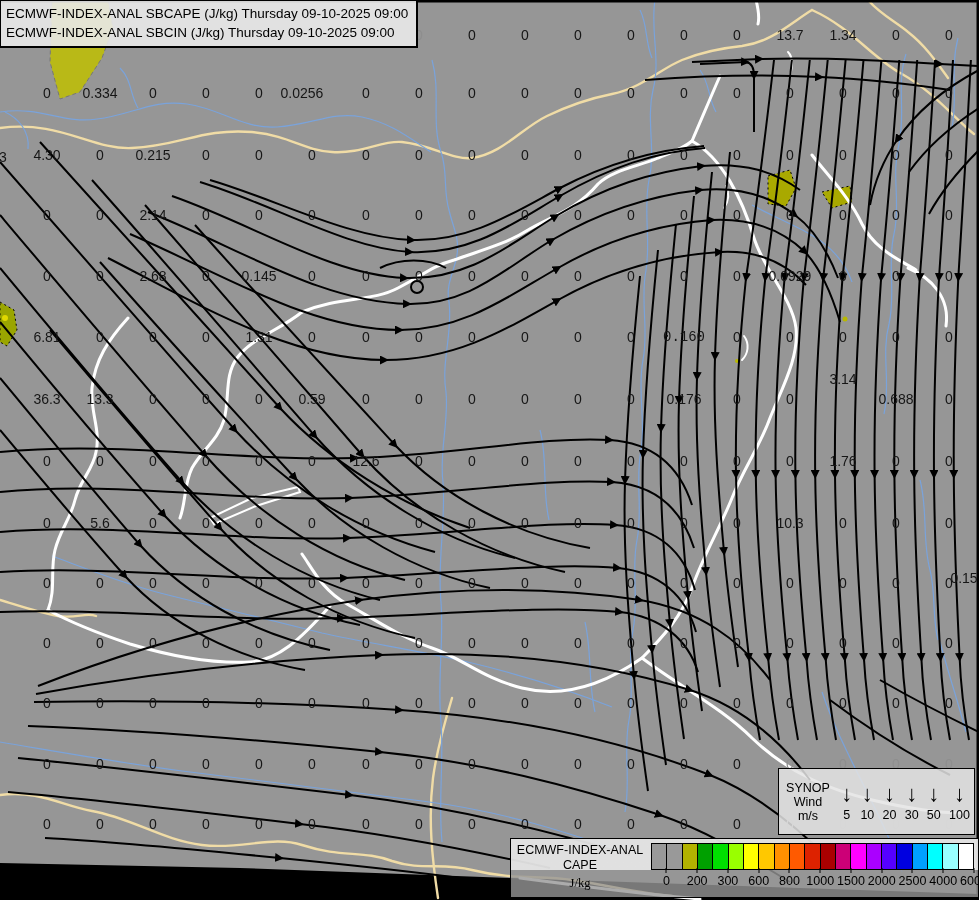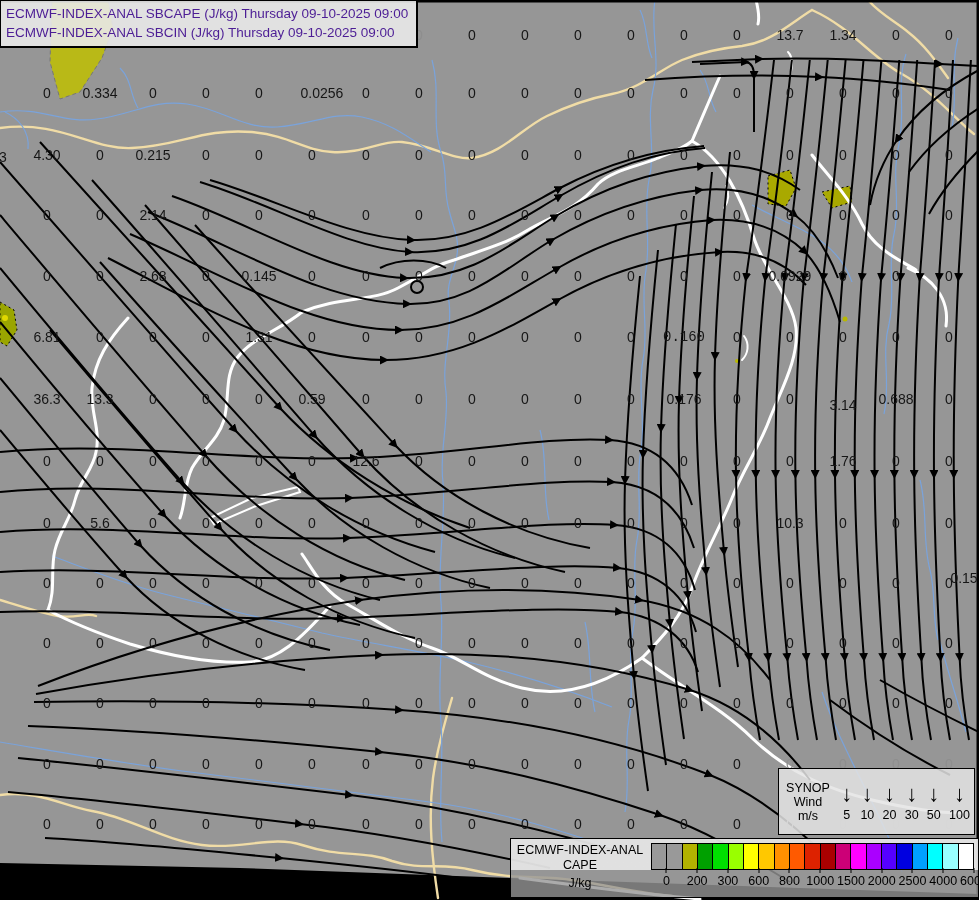--- a/index.html
+++ b/index.html
@@ -6,38 +6,38 @@
   #stage{position:relative;width:979px;height:900px;overflow:hidden;
          background:#969696;font-family:"Liberation Sans",sans-serif;}
   #map-svg{position:absolute;left:0;top:0;z-index:1;}
   #value-labels{position:absolute;left:0;top:0;width:100%;height:100%;z-index:2;pointer-events:none;}
   .lbl{position:absolute;transform:translate(-50%,-50%);font-size:14px;color:#161616;white-space:nowrap;}
   .lbl.muted{color:#8e8e8e;}
   
   #title-box{position:absolute;left:0;top:0;z-index:6;background:rgba(233,233,233,0.90);
              border:2px solid #000;border-left-width:1px;border-top-width:1px;
              padding:3px 8px 4px 5px;}
-  #title-box .tl{font-size:13.5px;line-height:19px;color:#4c1d95;white-space:nowrap;}
+  #title-box .tl{font-size:13.5px;line-height:19px;color:#000000;white-space:nowrap;}
   
   #synop-legend{position:absolute;left:778px;top:768px;width:197px;height:67px;z-index:5;
     background:rgba(228,228,228,0.85);border:1.5px solid #000;box-sizing:border-box;
     display:flex;align-items:center;}
   #synop-title{width:58px;text-align:center;font-size:12.5px;line-height:14px;color:#000;}
   #synop-cols{flex:1;display:flex;justify-content:space-around;align-items:center;height:100%;}
   .syn-col{display:flex;flex-direction:column;align-items:center;justify-content:center;}
   .syn-arrow{font-size:22px;font-weight:bold;line-height:24px;color:#000;}
   .syn-speed{font-size:12.5px;color:#000;margin-top:2px;}
   
   #cape-legend{position:absolute;left:510px;top:838px;width:469px;height:60px;z-index:5;
     box-sizing:border-box;border:1.5px solid #000;
     background:linear-gradient(rgba(228,228,228,0.95) 0 54%, rgba(150,150,150,0.80) 54% 100%);
     display:flex;}
   #cape-title{width:138px;display:flex;flex-direction:column;align-items:center;
     font-size:12.5px;line-height:15px;color:#000;padding-top:4px;box-sizing:border-box;}
-  #cape-units{margin-top:3px;}
+  #cape-units{margin-top:3px;font-family:Liberation Serif, serif;}
   #cape-barwrap{position:relative;flex:1;}
   #cape-bar{position:absolute;left:2px;top:4px;right:4px;height:25px;display:flex;
     border:1px solid #000;}
   .sw{flex:1;border-right:1px solid #000;box-sizing:border-box;}
   .sw:last-child{border-right:none;}
   #cape-ticks{position:absolute;left:2px;top:29px;right:4px;height:26px;}
   .tickmark{position:absolute;top:0;width:1px;height:5px;background:#000;transform:translateX(-0.5px);}
   .ticklabel{position:absolute;top:6px;transform:translateX(-50%);font-size:12.5px;color:#000;white-space:nowrap;}
 </style>
 </head>
@@ -193,21 +193,21 @@
       <span class="lbl" style="left: 737px; top: 35px;">0</span>
       <span class="lbl" style="left: 790px; top: 35px;">13.7</span>
       <span class="lbl" style="left: 843px; top: 35px;">1.34</span>
       <span class="lbl" style="left: 896px; top: 35px;">0</span>
       <span class="lbl" style="left: 949px; top: 35px;">0</span>
       <span class="lbl" style="left: 47px; top: 93px;">0</span>
       <span class="lbl" style="left: 100px; top: 93px;">0.334</span>
       <span class="lbl" style="left: 153px; top: 93px;">0</span>
       <span class="lbl" style="left: 206px; top: 93px;">0</span>
       <span class="lbl" style="left: 259px; top: 93px;">0</span>
-      <span class="lbl" style="left: 316px; top: 93px; padding-left: 12px;">0.0256</span>
+      <span class="lbl" style="left: 296px; top: 93px; padding-left: 12px;">0.0256</span>
       <span class="lbl" style="left: 366px; top: 93px;">0</span>
       <span class="lbl" style="left: 419px; top: 93px;">0</span>
       <span class="lbl" style="left: 472px; top: 93px;">0</span>
       <span class="lbl" style="left: 525px; top: 93px;">0</span>
       <span class="lbl" style="left: 578px; top: 93px;">0</span>
       <span class="lbl" style="left: 631px; top: 93px;">0</span>
       <span class="lbl" style="left: 684px; top: 93px;">0</span>
       <span class="lbl" style="left: 737px; top: 93px;">0</span>
       <span class="lbl" style="left: 790px; top: 93px;">0</span>
       <span class="lbl" style="left: 843px; top: 93px;">0</span>
@@ -293,21 +293,21 @@
       <span class="lbl" style="left: 312px; top: 399px;">0.59</span>
       <span class="lbl" style="left: 366px; top: 399px;">0</span>
       <span class="lbl" style="left: 419px; top: 399px;">0</span>
       <span class="lbl" style="left: 472px; top: 399px;">0</span>
       <span class="lbl" style="left: 525px; top: 399px;">0</span>
       <span class="lbl" style="left: 578px; top: 399px;">0</span>
       <span class="lbl" style="left: 631px; top: 399px;">0</span>
       <span class="lbl" style="left: 684px; top: 399px;">0.176</span>
       <span class="lbl" style="left: 737px; top: 399px;">0</span>
       <span class="lbl" style="left: 790px; top: 399px;">0</span>
-      <span class="lbl" style="left: 843px; top: 405px;">3.14</span>
+      <span class="lbl" style="left: 843px; top: 379px;">3.14</span>
       <span class="lbl" style="left: 896px; top: 399px;">0.688</span>
       <span class="lbl" style="left: 949px; top: 399px;">0</span>
       <span class="lbl" style="left: 47px; top: 461px;">0</span>
       <span class="lbl" style="left: 100px; top: 461px;">0</span>
       <span class="lbl" style="left: 153px; top: 461px;">0</span>
       <span class="lbl" style="left: 206px; top: 461px;">0</span>
       <span class="lbl" style="left: 259px; top: 461px;">0</span>
       <span class="lbl" style="left: 312px; top: 461px;">0</span>
       <span class="lbl" style="left: 366px; top: 461px;">12.6</span>
       <span class="lbl" style="left: 419px; top: 461px;">0</span>

